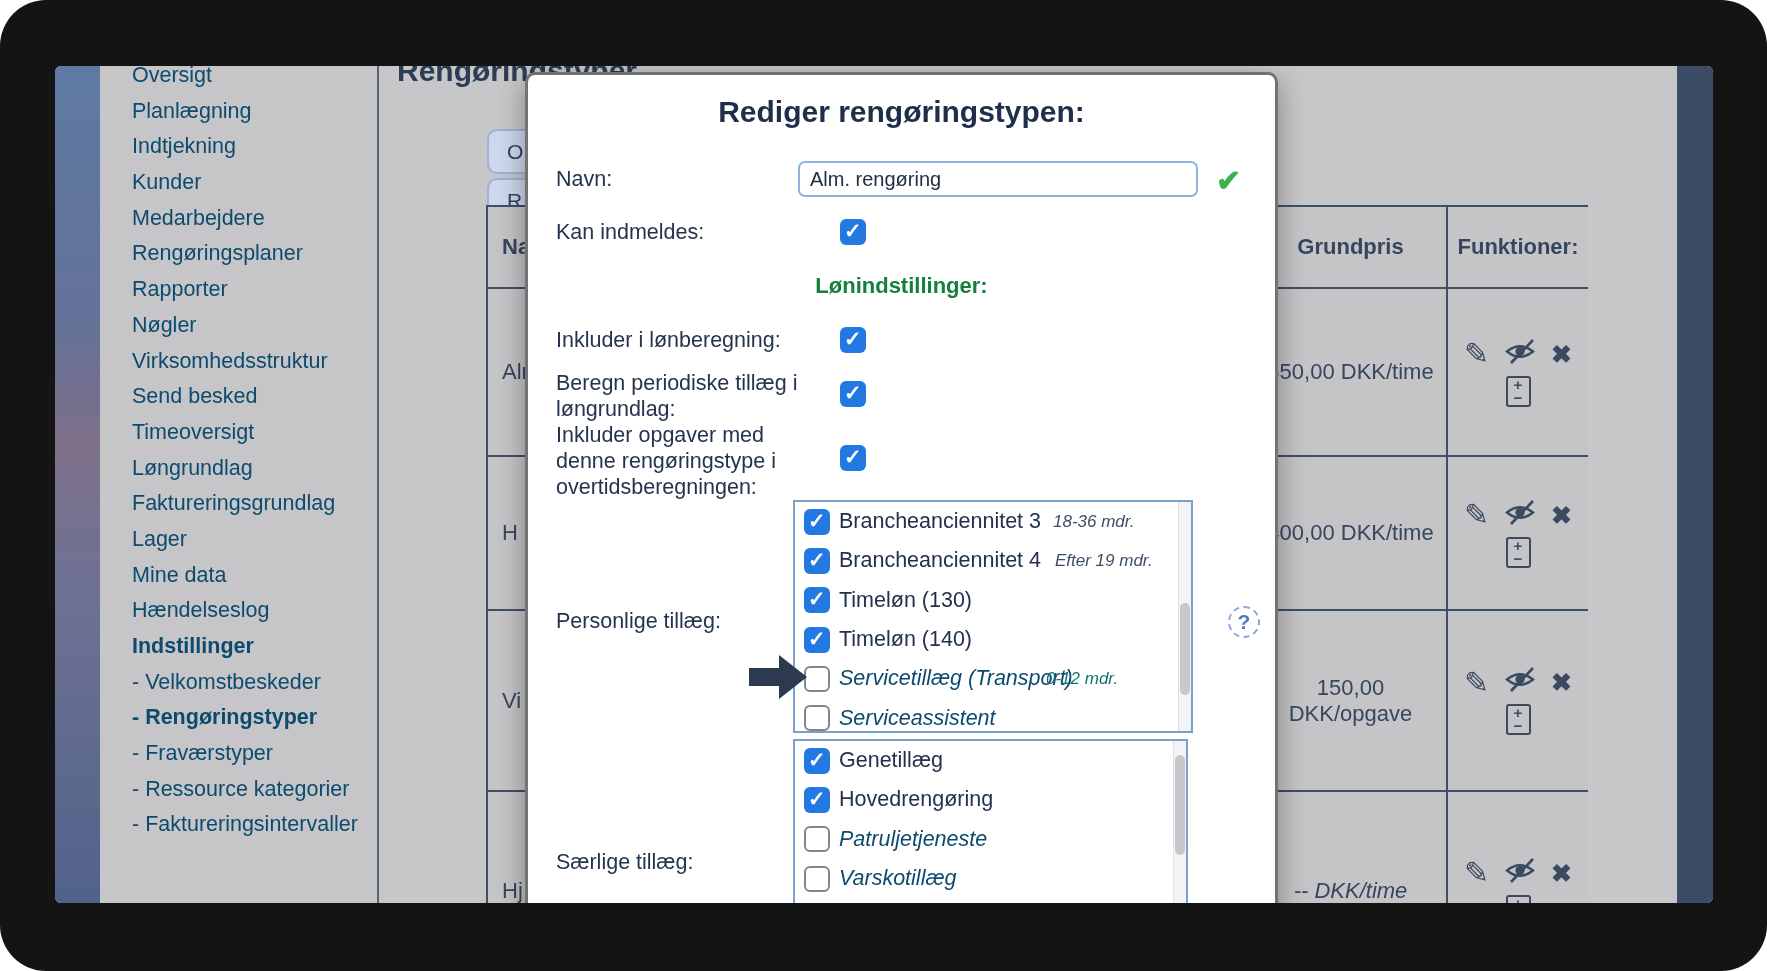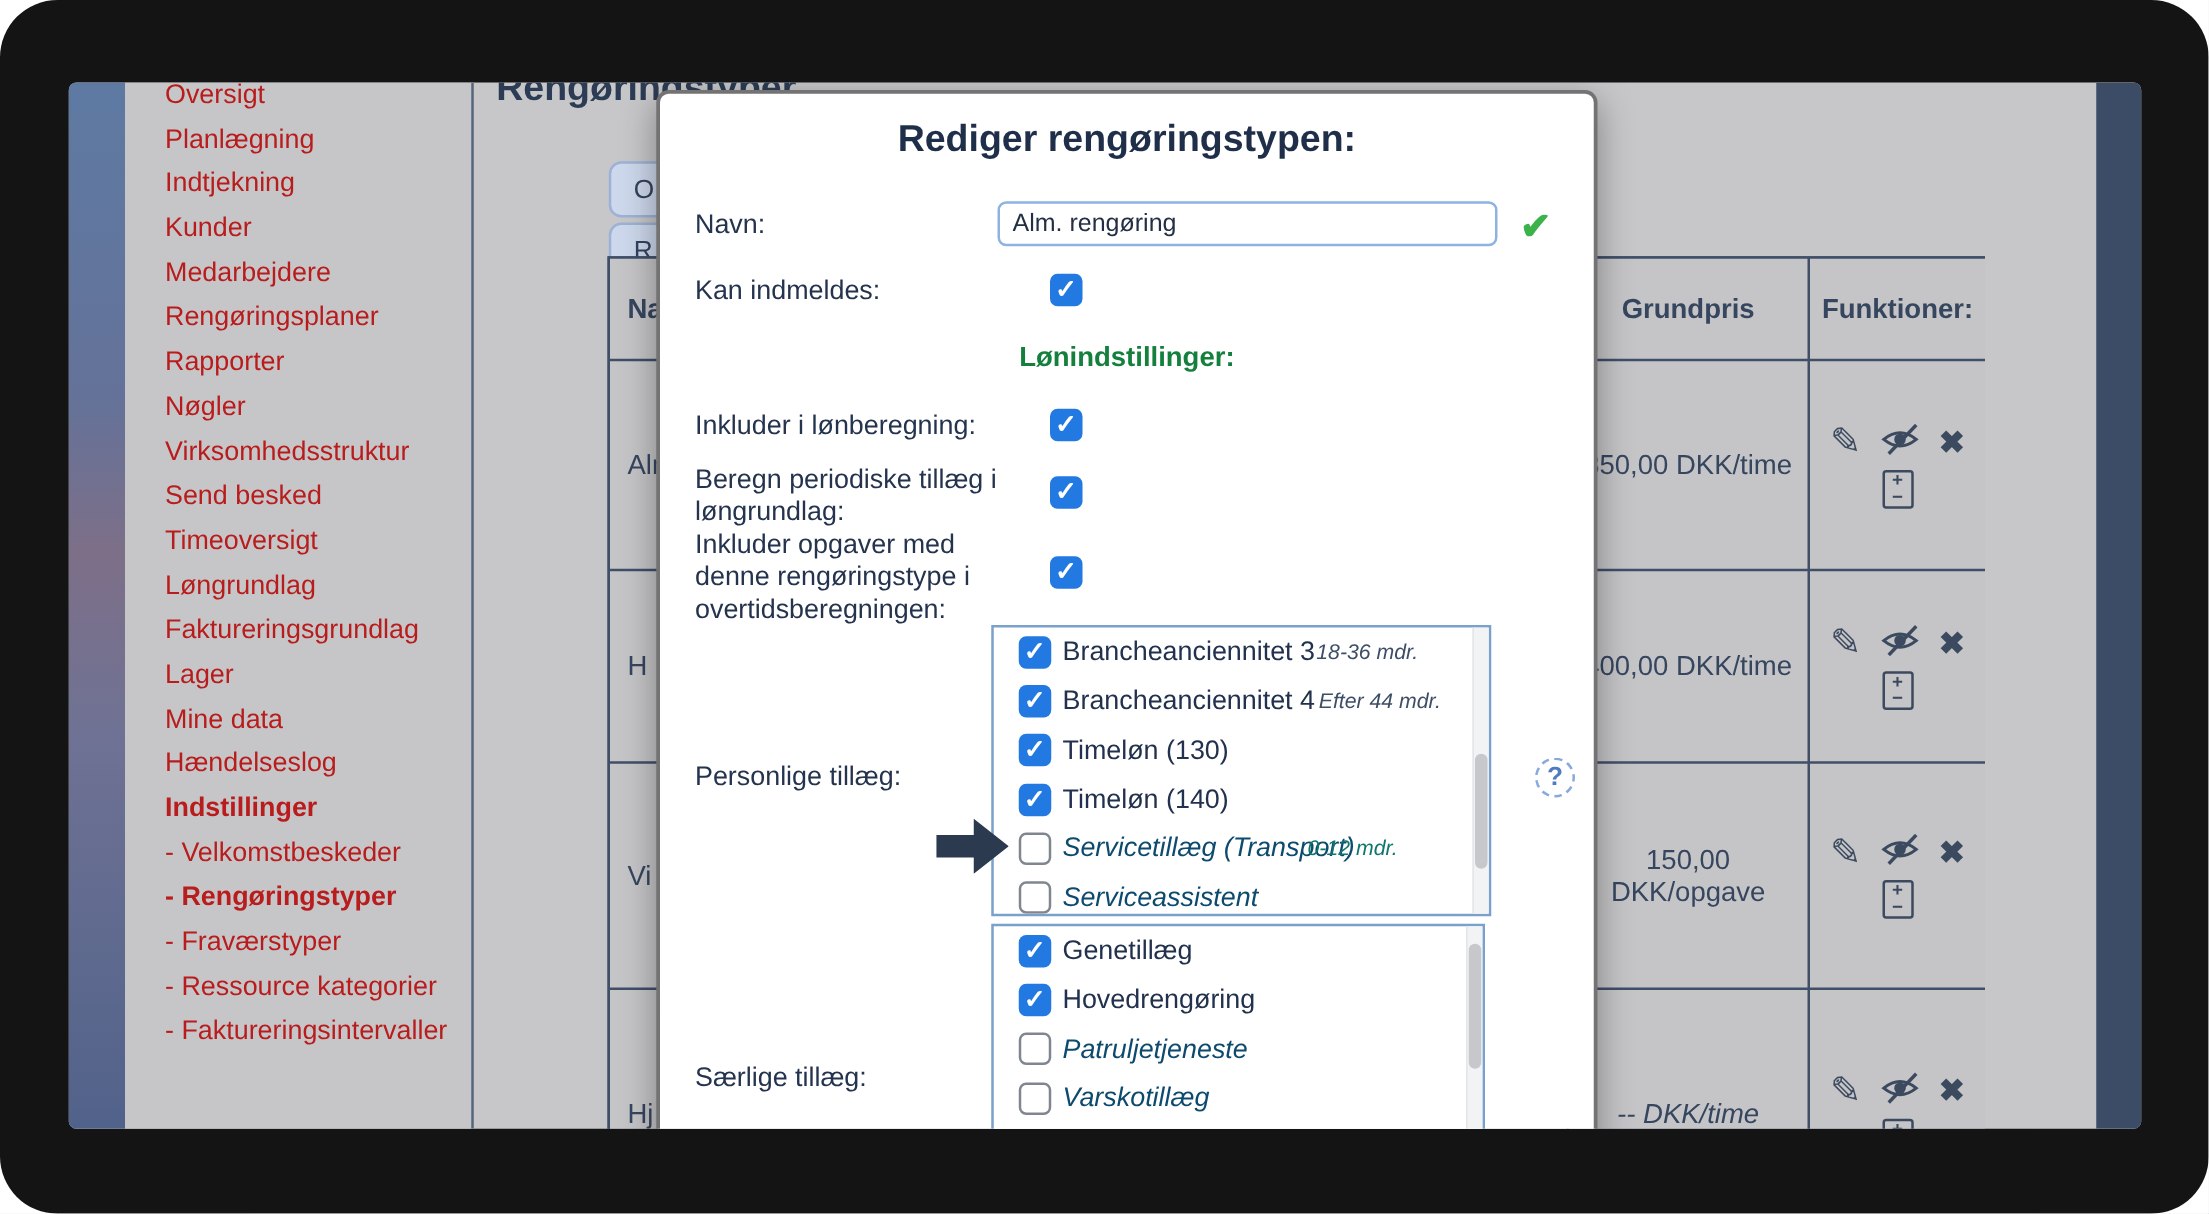--- a/index.html
+++ b/index.html
@@ -6,21 +6,21 @@
   *{box-sizing:border-box;font-family:"Liberation Sans",sans-serif;}
   #canvas{position:relative;width:1767px;height:971px;background:#ffffff;overflow:hidden;}
   #frame{position:absolute;inset:0;background:#141414;border-radius:46px;}
   #window{position:absolute;left:55px;top:66px;width:1658px;height:837px;background:#c7c7c9;overflow:hidden;border-radius:6px;}
   
   #strip{position:absolute;left:0;top:0;width:45px;height:100%;
     background:linear-gradient(180deg,#5e7aa2 0%,#647299 30%,#7d6f88 45%,#6f7294 62%,#51628a 100%);}
   
   #sidebar{position:absolute;left:45px;top:0;width:279px;height:100%;background:#c6c6c8;border-right:2px solid #55657e;}
   #sblist{position:absolute;left:32px;top:-8px;width:240px;}
-  .sbi{height:35.7px;line-height:35.7px;font-size:21.5px;color:#b91c1c;white-space:nowrap;cursor:pointer;}
+  .sbi{height:35.7px;line-height:35.7px;font-size:21.5px;color:#0c4a6e;white-space:nowrap;cursor:pointer;}
   .sbi.bold{font-weight:bold;}
   #rightstrip{position:absolute;left:1622px;top:0;width:36px;height:100%;background:#3c4c66;}
   #pagetitle{position:absolute;left:342px;top:-12px;font-size:30px;font-weight:bold;color:#2c3c54;white-space:nowrap;}
   .pbtn{position:absolute;left:432px;width:70px;height:45px;background:#cdd8ec;border:2px solid #9db2d6;border-radius:10px;
     font-size:21px;color:#33435c;display:flex;align-items:center;padding-left:18px;cursor:pointer;}
   
   #tbl{position:absolute;left:431px;top:139px;width:1102px;display:grid;grid-template-columns:765px 191px 140px;
     grid-auto-rows:auto;background:#3f4f68;border:2px solid #3f4f68;gap:2px;}
   .cell{background:#c5c5c7;display:flex;align-items:center;justify-content:center;color:#36465f;font-size:22px;}
   .cell.hdr{font-weight:bold;height:80px;}
@@ -45,21 +45,21 @@
   #greencheck{position:absolute;left:688px;top:88px;font-size:30px;color:#3cb24a;font-weight:bold;}
   .cb{width:26px;height:26px;border-radius:6px;flex:0 0 26px;position:relative;cursor:pointer;}
   .cb.on{background:#2379e2;}
   .cb.on::after{content:"✓";position:absolute;left:4px;top:0px;color:#fff;font-size:21px;font-weight:bold;}
   .cb.off{background:#fff;border:2.5px solid #80868f;}
   .mcb{position:absolute;left:312px;}
   #section-loen{position:absolute;left:0;top:198px;width:100%;text-align:center;font-size:22px;font-weight:bold;color:#15803d;}
   .listbox{position:absolute;left:265px;width:400px;background:#fff;border:2px solid #7aa0cc;overflow:hidden;}
   #list1{top:425px;height:233px;}
   #list2{top:664px;height:210px;width:395px;}
-  .lrow{height:39.3px;display:flex;align-items:center;padding-left:20px;position:relative;}
+  .lrow{height:39.3px;display:flex;align-items:center;padding-left:9px;position:relative;}
   .ltxt{font-size:21.5px;color:#22314d;margin-left:9px;white-space:nowrap;}
   .ltxt.dis{color:#0c4a6e;font-style:italic;}
   .lnote{position:absolute;top:50%;transform:translateY(-50%);font-size:17px;font-style:italic;color:#3e4e66;white-space:nowrap;}
   .lnote.dis{color:#0f766e;}
   .sbar{position:absolute;right:0px;top:0;width:13px;height:100%;background:#f2f3f4;border-left:1px solid #e0e1e3;}
   .sthumb{position:absolute;right:1px;width:10px;background:#c6c8cb;border-radius:5px;cursor:pointer;}
   #arrow{position:absolute;left:221px;top:580px;z-index:12;}
   #helpicon{position:absolute;left:700px;top:531px;width:32px;height:32px;border:2px dashed #88a9dc;border-radius:50%;
     color:#4f7cc0;font-size:21px;font-weight:bold;display:flex;align-items:center;justify-content:center;cursor:pointer;}
 </style>
@@ -206,21 +206,21 @@
 
         <div id="list1" class="listbox">
           <div class="lrow">
             <span class="cb on"></span>
             <span class="ltxt">Brancheanciennitet 3</span>
             <span class="lnote" style="left:258px;">18-36 mdr.</span>
           </div>
           <div class="lrow">
             <span class="cb on"></span>
             <span class="ltxt">Brancheanciennitet 4</span>
-            <span class="lnote" style="left:260px;">Efter 44 mdr.</span>
+            <span class="lnote" style="left:260px;">Efter 19 mdr.</span>
           </div>
           <div class="lrow">
             <span class="cb on"></span>
             <span class="ltxt">Timeløn (130)</span>
           </div>
           <div class="lrow">
             <span class="cb on"></span>
             <span class="ltxt">Timeløn (140)</span>
           </div>
           <div class="lrow">

